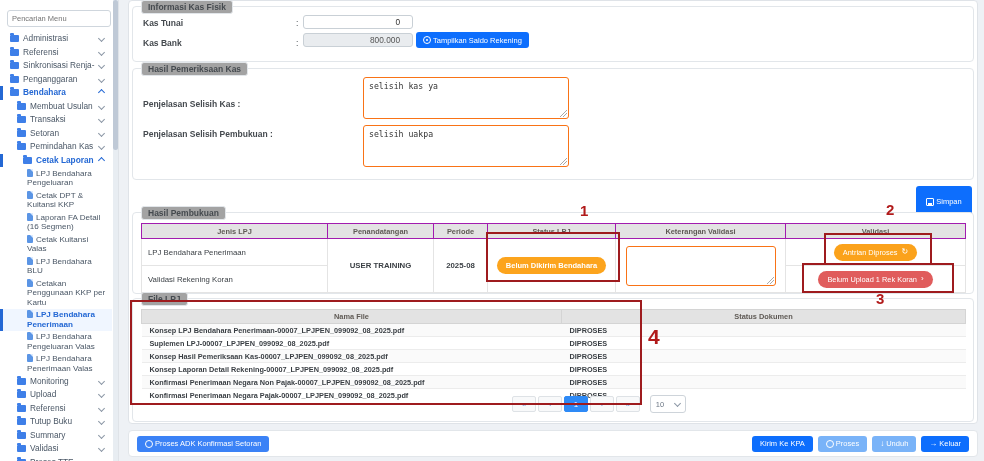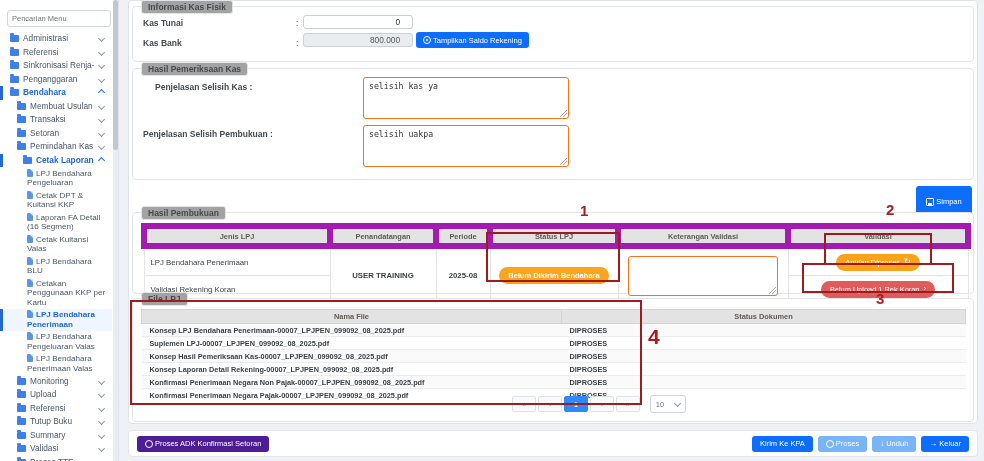--- a/index.html
+++ b/index.html
@@ -34,30 +34,30 @@
   #panel-periksa{left:132px;top:68px;width:840px;height:110px;}
   #panel-validasi{left:132px;top:212px;width:840px;height:80px;}
   #panel-file{left:132px;top:298px;width:840px;height:122px;}
   .fld-label{position:absolute;font-size:8.5px;font-weight:bold;color:#454a4f;}
   .colon{position:absolute;font-size:8.5px;color:#454a4f;}
   .num-input{position:absolute;height:14px;border:1px solid #c9d0d6;border-radius:3px;font-size:8.3px;text-align:right;padding:0 12px 0 4px;color:#333;box-sizing:border-box;font-family:"Liberation Sans",sans-serif;outline:none;}
   .num-input.disabled{background:#e9ecef;color:#555;}
   .btn{display:inline-flex;align-items:center;justify-content:center;gap:2px;border:none;border-radius:3px;color:#fff;font-size:7.5px;font-family:"Liberation Sans",sans-serif;cursor:pointer;white-space:nowrap;}
   .btn-primary{background:#0d6efd;}
   .btn-light-primary{background:#79b3f8;}
-  .btn-mid-primary{background:#4c1d95;}
+  .btn-mid-primary{background:#3b82f6;}
   #btn-saldo{position:absolute;left:283px;top:25px;height:16px;padding:0 7px;}
   #btn-simpan{position:absolute;left:916px;top:186px;width:56px;height:31px;justify-content:center;}
   .ta-wrap{position:absolute;}
   .ta{width:100%;height:100%;box-sizing:border-box;border:1px solid #f97316;border-radius:3px;resize:none;font-family:"DejaVu Sans Mono",monospace;font-size:8.2px;color:#333;padding:3px 5px;outline:none;}
   .grip{position:absolute;right:2px;bottom:2px;width:8px;height:8px;pointer-events:none;background:linear-gradient(135deg,rgba(0,0,0,0) 0 55%,#a9a9a9 55% 62%,rgba(0,0,0,0) 62% 72%,#a9a9a9 72% 79%,rgba(0,0,0,0) 79%);}
   
   table{border-collapse:collapse;table-layout:fixed;}
   #tbl-validasi{position:absolute;left:8px;top:10px;width:824px;}
-  #tbl-validasi th{background:#e3e3e3;border:6px solid #a21caf;font-size:7.4px;font-weight:bold;color:#5f5a55;height:14px;padding:0 2px;}
+  #tbl-validasi th{background:#e3e3e3;border:1px solid #a21caf;font-size:7.4px;font-weight:bold;color:#5f5a55;height:14px;padding:0 2px;}
   #tbl-validasi td{border:1px solid #e4e4e4;font-size:7.8px;color:#3a3f44;height:26px;padding:0 6px;vertical-align:middle;}
   td.c{text-align:center;}
   .bold{font-weight:bold;}
   .badge-orange{display:inline-block;background:#fca41d;color:#fff;font-weight:bold;font-size:7.5px;padding:4px 9px;border-radius:10px;white-space:nowrap;}
   .pill{display:inline-flex;align-items:center;gap:4px;color:#fff;font-size:7.4px;padding:4px 9px;border-radius:10px;border:none;cursor:pointer;white-space:nowrap;font-family:"Liberation Sans",sans-serif;}
   .pill-orange{background:#fba21b;}
   .pill-red{background:#e05c5c;}
   #tbl-file{position:absolute;left:8px;top:10px;width:824px;}
   #tbl-file th{background:#e3e3e3;border:1px solid #d4d4d4;font-size:7.4px;font-weight:bold;color:#5f5a55;height:13px;padding:0 2px;}
   #tbl-file td{border-top:1px solid #ececec;font-size:7.3px;font-weight:bold;color:#3a3f44;height:12px;padding:0 8px;white-space:nowrap;overflow:hidden;}
@@ -214,21 +214,21 @@
     <div class="colon" style="left:163px;top:31px;">:</div>
     <input class="num-input disabled" style="left: 170px; top: 26px; width: 110px;" disabled="" value="800.000">
     <button class="btn btn-primary" id="btn-saldo">
         <span class="ic-eye"></span>
         <span>Tampilkan Saldo Rekening</span>
       </button>
   </div>
 
   <div class="panel" id="panel-periksa">
     <div class="panel-legend">Hasil Pemeriksaan Kas</div>
-    <div class="fld-label" style="left:10px;top:13px;margin-left:12px;">Penjelasan Selisih Kas :</div>
+    <div class="fld-label" style="left:10px;top:30px;">Penjelasan Selisih Kas :</div>
     <div class="ta-wrap" style="left:230px;top:8px;width:206px;height:42px;">
       <textarea class="ta" style="">selisih kas ya</textarea>
       <span class="grip"></span>
     </div>
     <div class="fld-label" style="left:10px;top:60px;">Penjelasan Selisih Pembukuan :</div>
     <div class="ta-wrap" style="left:230px;top:56px;width:206px;height:42px;">
       <textarea class="ta" style="">selisih uakpa</textarea>
       <span class="grip"></span>
     </div>
   </div>

